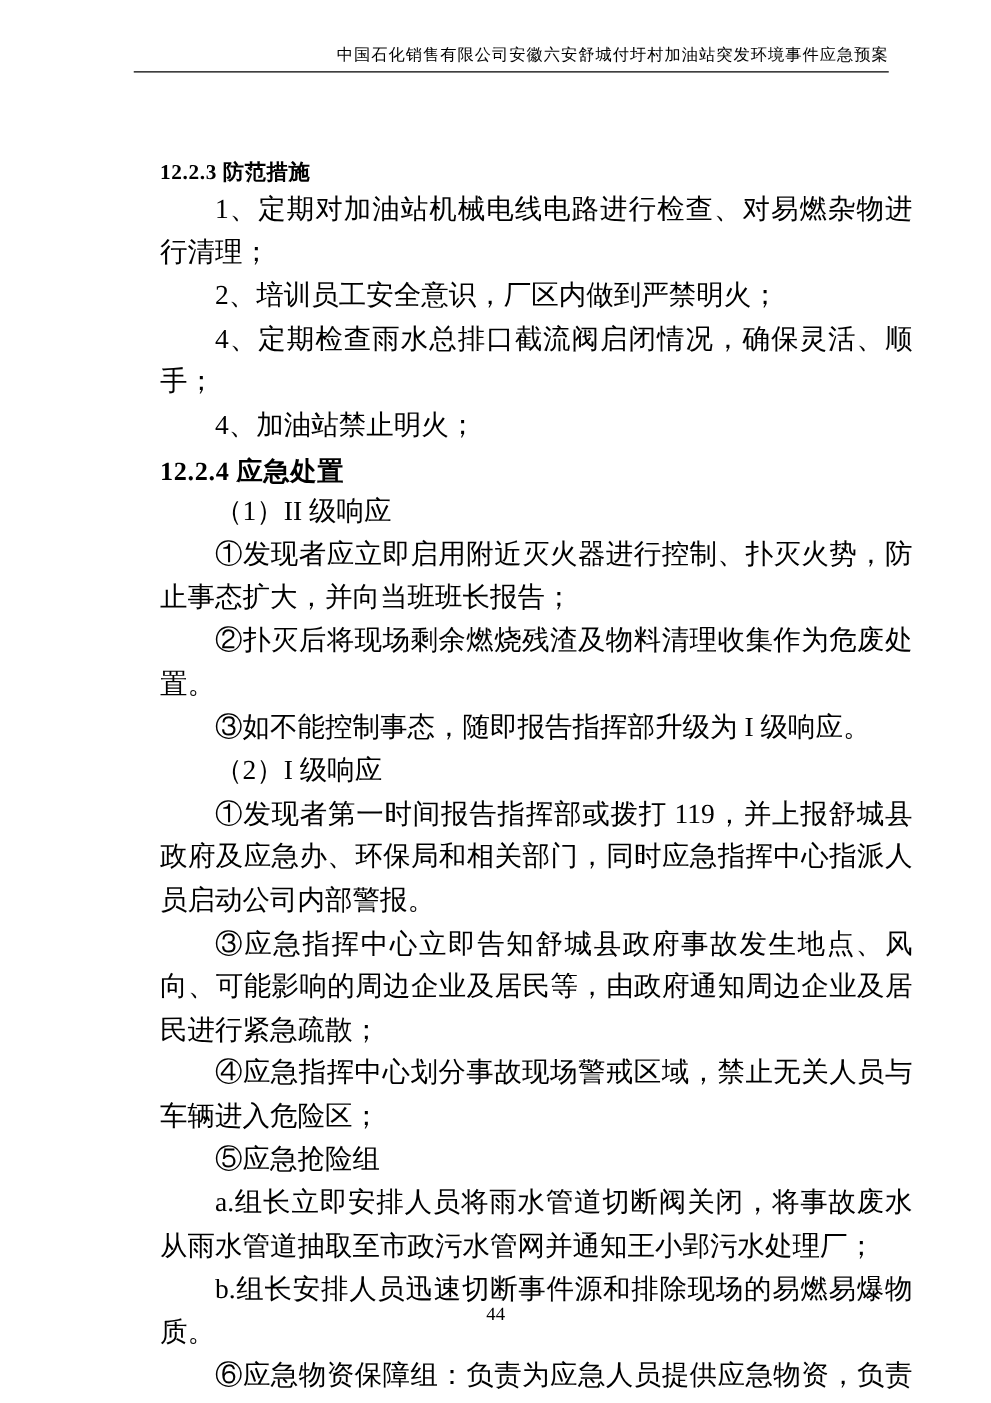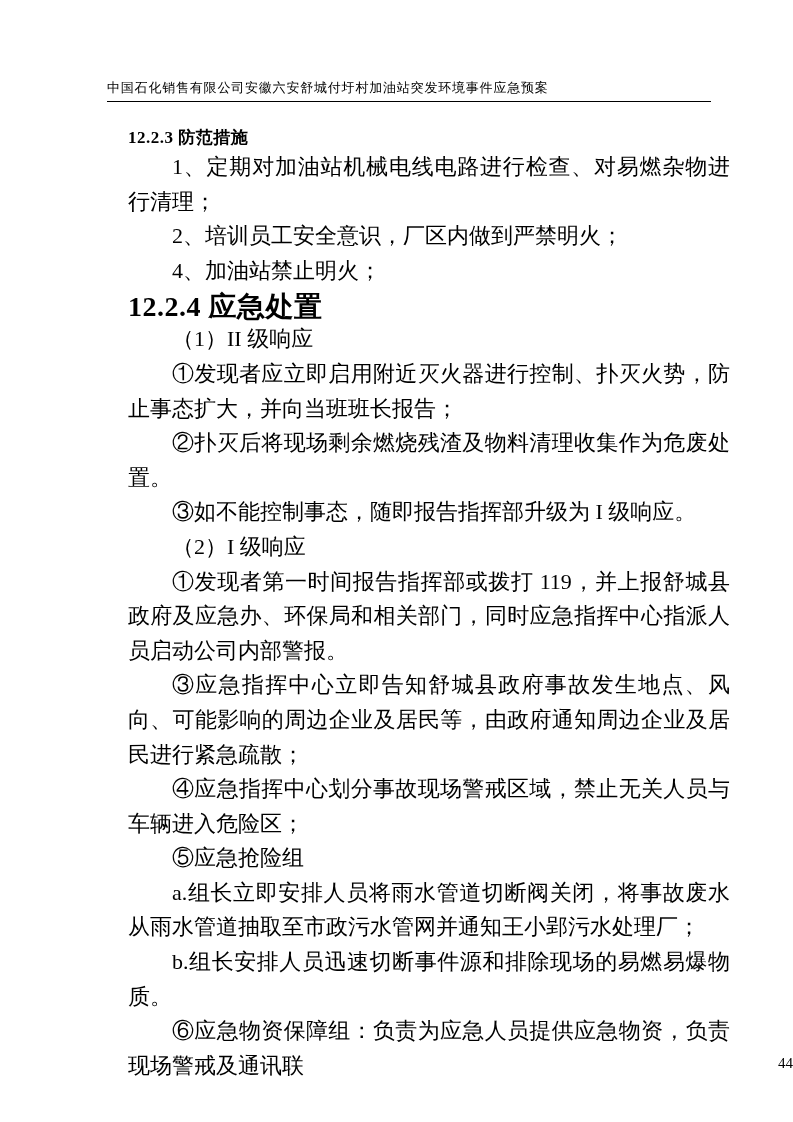--- a/index.html
+++ b/index.html
@@ -22,23 +22,23 @@
     background: #ffffff;
   }
   
   .doc-header {
     position: absolute;
     top: 0;
     left: 107px;
     width: 604px;
   }
   .doc-header-title {
-    padding-top: 81px;
+    padding-top: 37px;
     padding-bottom: 6px;
-    text-align: left;
+    text-align: right;
     font-size: 13px;
     line-height: 14px;
     letter-spacing: 0.8px;
     border-bottom: 1px solid #000000;
     white-space: nowrap;
   }
   
   .content {
     position: absolute;
     top: 112px;
@@ -48,41 +48,41 @@
   }
   .heading-3 {
     margin: 14px 0 0 0;
     font-size: 17px;
     font-weight: bold;
     line-height: 24px;
     letter-spacing: 0.5px;
   }
   .heading-2 {
     margin: 6px 0 2px 0;
-    font-size: 28px;
+    font-size: 21px;
     font-weight: bold;
     line-height: 26px;
     letter-spacing: 0.5px;
   }
   .content p {
     margin: 0;
     font-size: 22px;
     line-height: 34.6px;
     text-indent: 2em;
     text-align: justify;
     text-justify: inter-character;
     word-break: break-all;
   }
   
   .page-footer {
     position: absolute;
-    bottom: 51px;
+    bottom: 62px;
     left: 0;
     width: 100%;
-    text-align: right;
+    text-align: center;
   }
   .page-number {
     font-size: 15px;
     line-height: 16px;
   }
 </style>
 </head>
 <body>
 
 <div class="page">
@@ -90,20 +90,21 @@
   <header class="doc-header">
     <div class="doc-header-title">中国石化销售有限公司安徽六安舒城付圩村加油站突发环境事件应急预案</div>
   </header>
 
   <main class="content">
 
     <h3 class="heading-3">12.2.3 防范措施</h3>
 
     <p>1、定期对加油站机械电线电路进行检查、对易燃杂物进行清理；</p>
     <p>2、培训员工安全意识，厂区内做到严禁明火；</p>
+    <p>4、定期检查雨水总排口截流阀启闭情况，确保灵活、顺手；</p>
     <p>4、加油站禁止明火；</p>
 
     <h2 class="heading-2">12.2.4 应急处置</h2>
 
     <p>（1）II 级响应</p>
     <p>①发现者应立即启用附近灭火器进行控制、扑灭火势，防止事态扩大，并向当班班长报告；</p>
     <p>②扑灭后将现场剩余燃烧残渣及物料清理收集作为危废处置。</p>
     <p>③如不能控制事态，随即报告指挥部升级为 I 级响应。</p>
     <p>（2）I 级响应</p>
     <p>①发现者第一时间报告指挥部或拨打 119，并上报舒城县政府及应急办、环保局和相关部门，同时应急指挥中心指派人员启动公司内部警报。</p>

